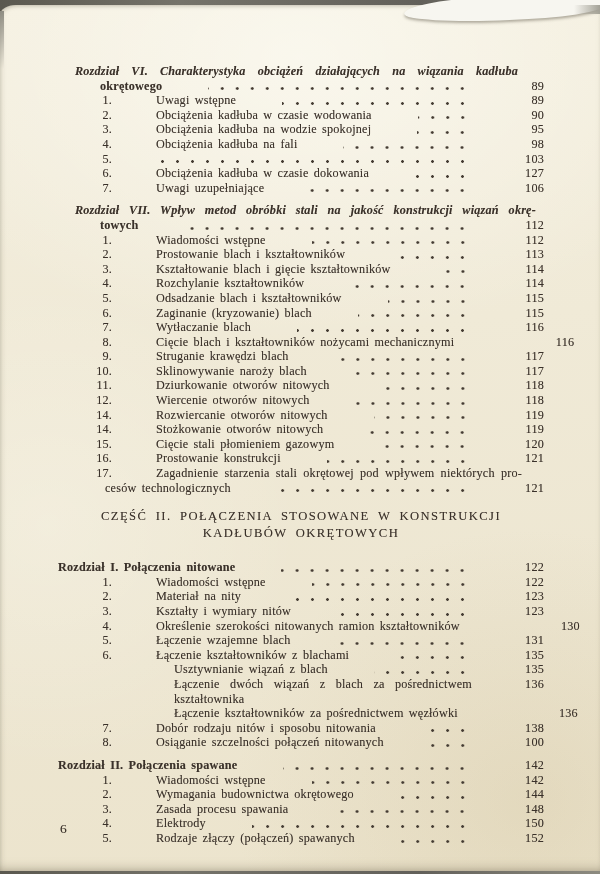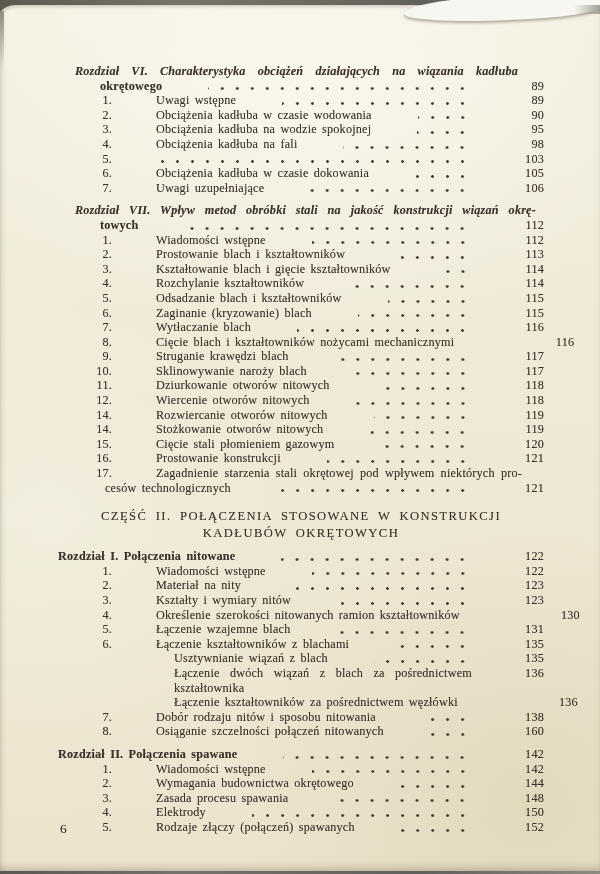--- a/index.html
+++ b/index.html
@@ -101,21 +101,21 @@
   }
 
   .wrap1 {
     flex: 1; margin-left: 7px; margin-right: 22px;
     white-space: normal;
     text-align: justify; text-align-last: justify;
   }
   .wrapindent { flex: none; margin-left: 47px; white-space: nowrap; }
 
   .part-header {
-    margin-top: 13px; margin-bottom: 7px;
+    margin-top: 13px; margin-bottom: 18px;
     text-align: center;
     line-height: 17px;
     font-size: 12.6px;
     letter-spacing: 1.4px;
     word-spacing: 4px;
   }
 
   .folio {
     position: absolute;
     left: 60px; top: 816px;
@@ -174,21 +174,21 @@
             <div class="row">
               <span class="num">5.</span>
               <span class="leader"></span>
               <span class="pg">103</span>
             </div>
 
             <div class="row">
               <span class="num">6.</span>
               <span class="label">Obciążenia kadłuba w czasie dokowania</span>
               <span class="leader"></span>
-              <span class="pg">105</span>
+              <span class="pg">127</span>
             </div>
 
             <div class="row">
               <span class="num">7.</span>
               <span class="label">Uwagi uzupełniające</span>
               <span class="leader"></span>
               <span class="pg">106</span>
             </div>
           </div>
       </section>
@@ -405,21 +405,21 @@
               <span class="num">7.</span>
               <span class="label">Dobór rodzaju nitów i sposobu nitowania</span>
               <span class="leader"></span>
               <span class="pg">138</span>
             </div>
 
             <div class="row">
               <span class="num">8.</span>
               <span class="label">Osiąganie szczelności połączeń nitowanych</span>
               <span class="leader"></span>
-              <span class="pg">160</span>
+              <span class="pg">100</span>
             </div>
           </div>
       </section>
 
       <section class="chapter">
         <div class="row">
           <span class="bold">Rozdział II. Połączenia spawane</span>
           <span class="leader"></span>
           <span class="pg">142</span>
         </div>

